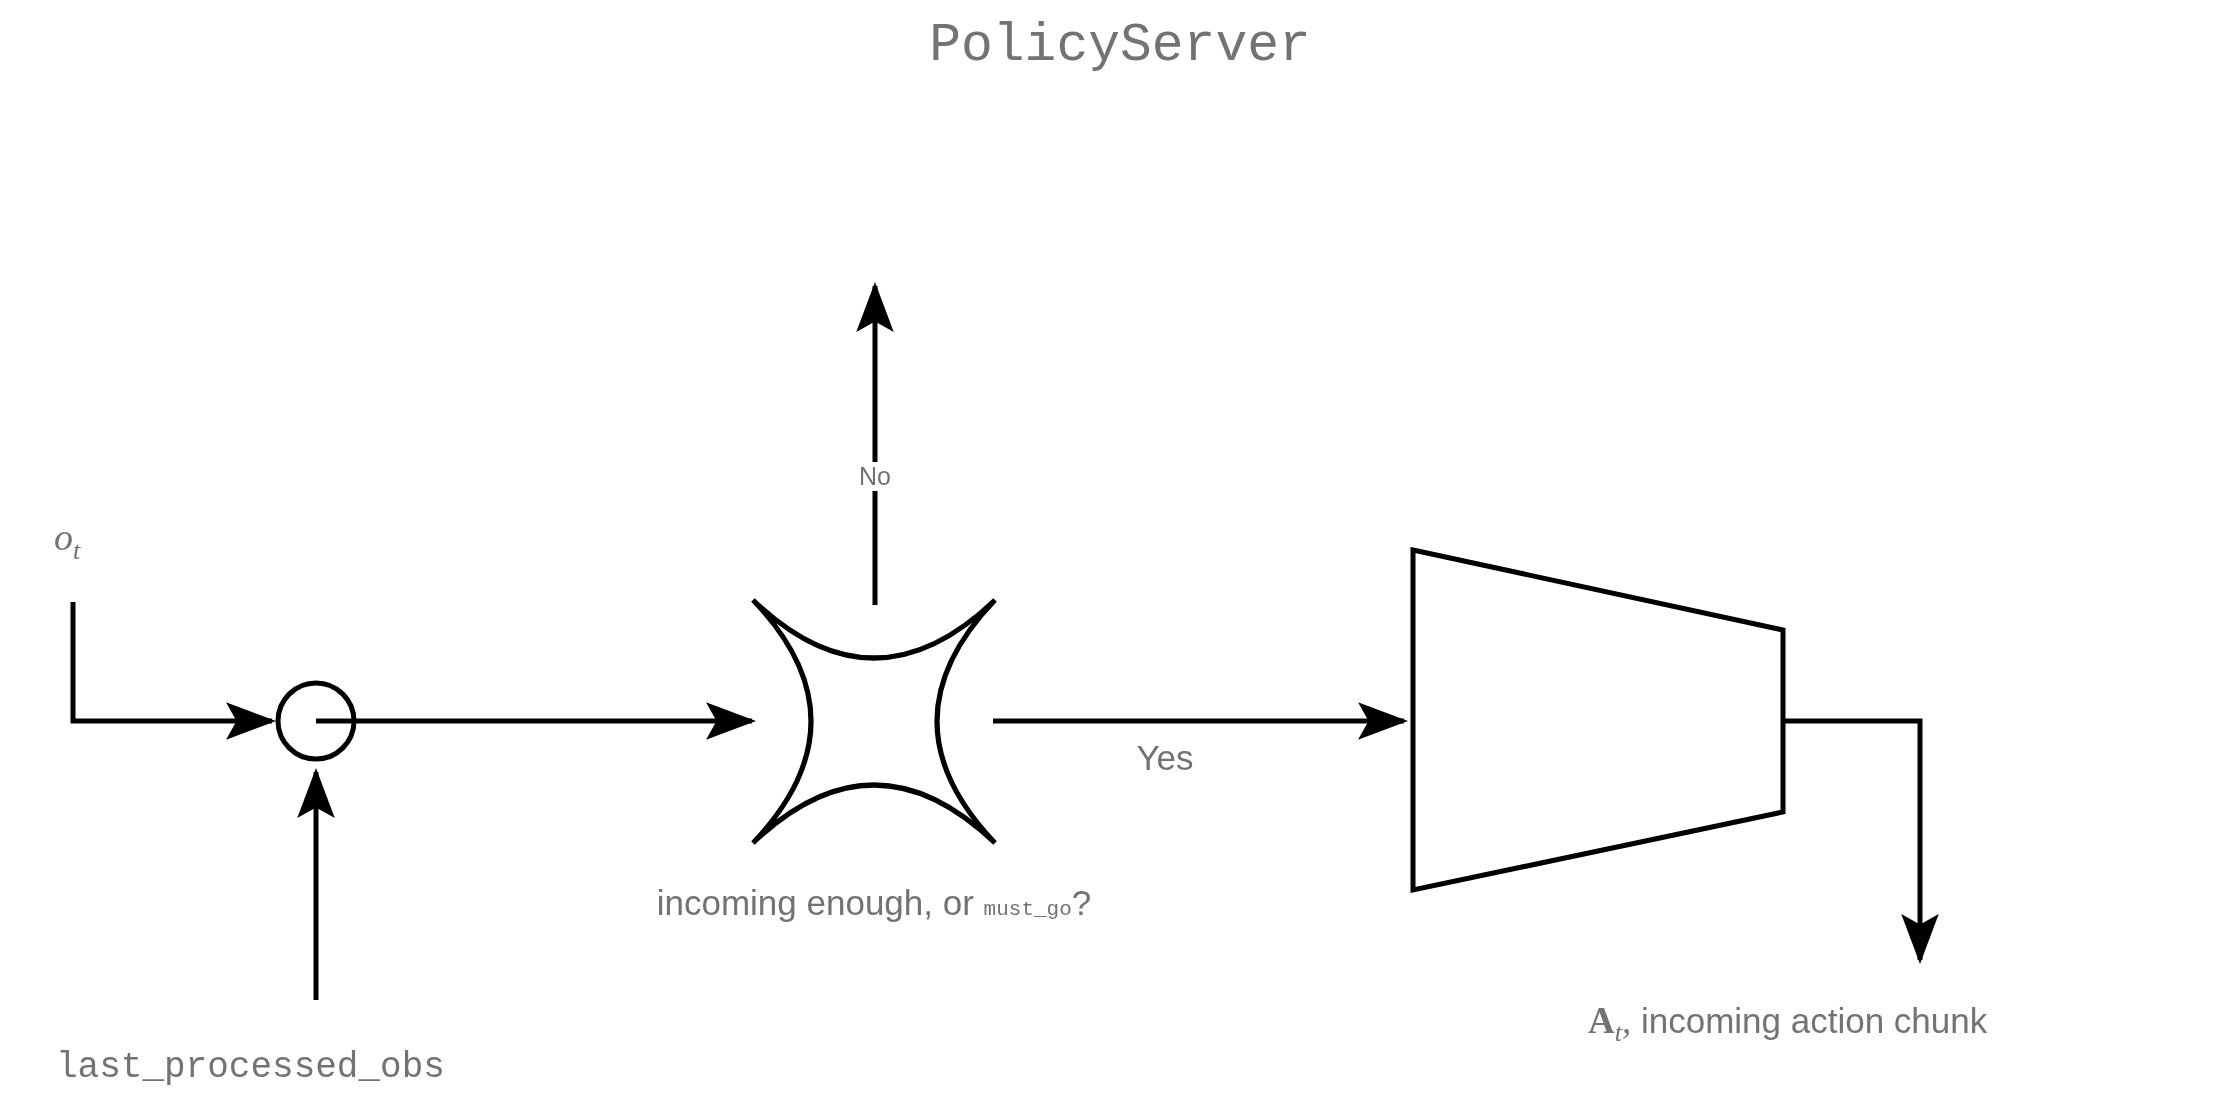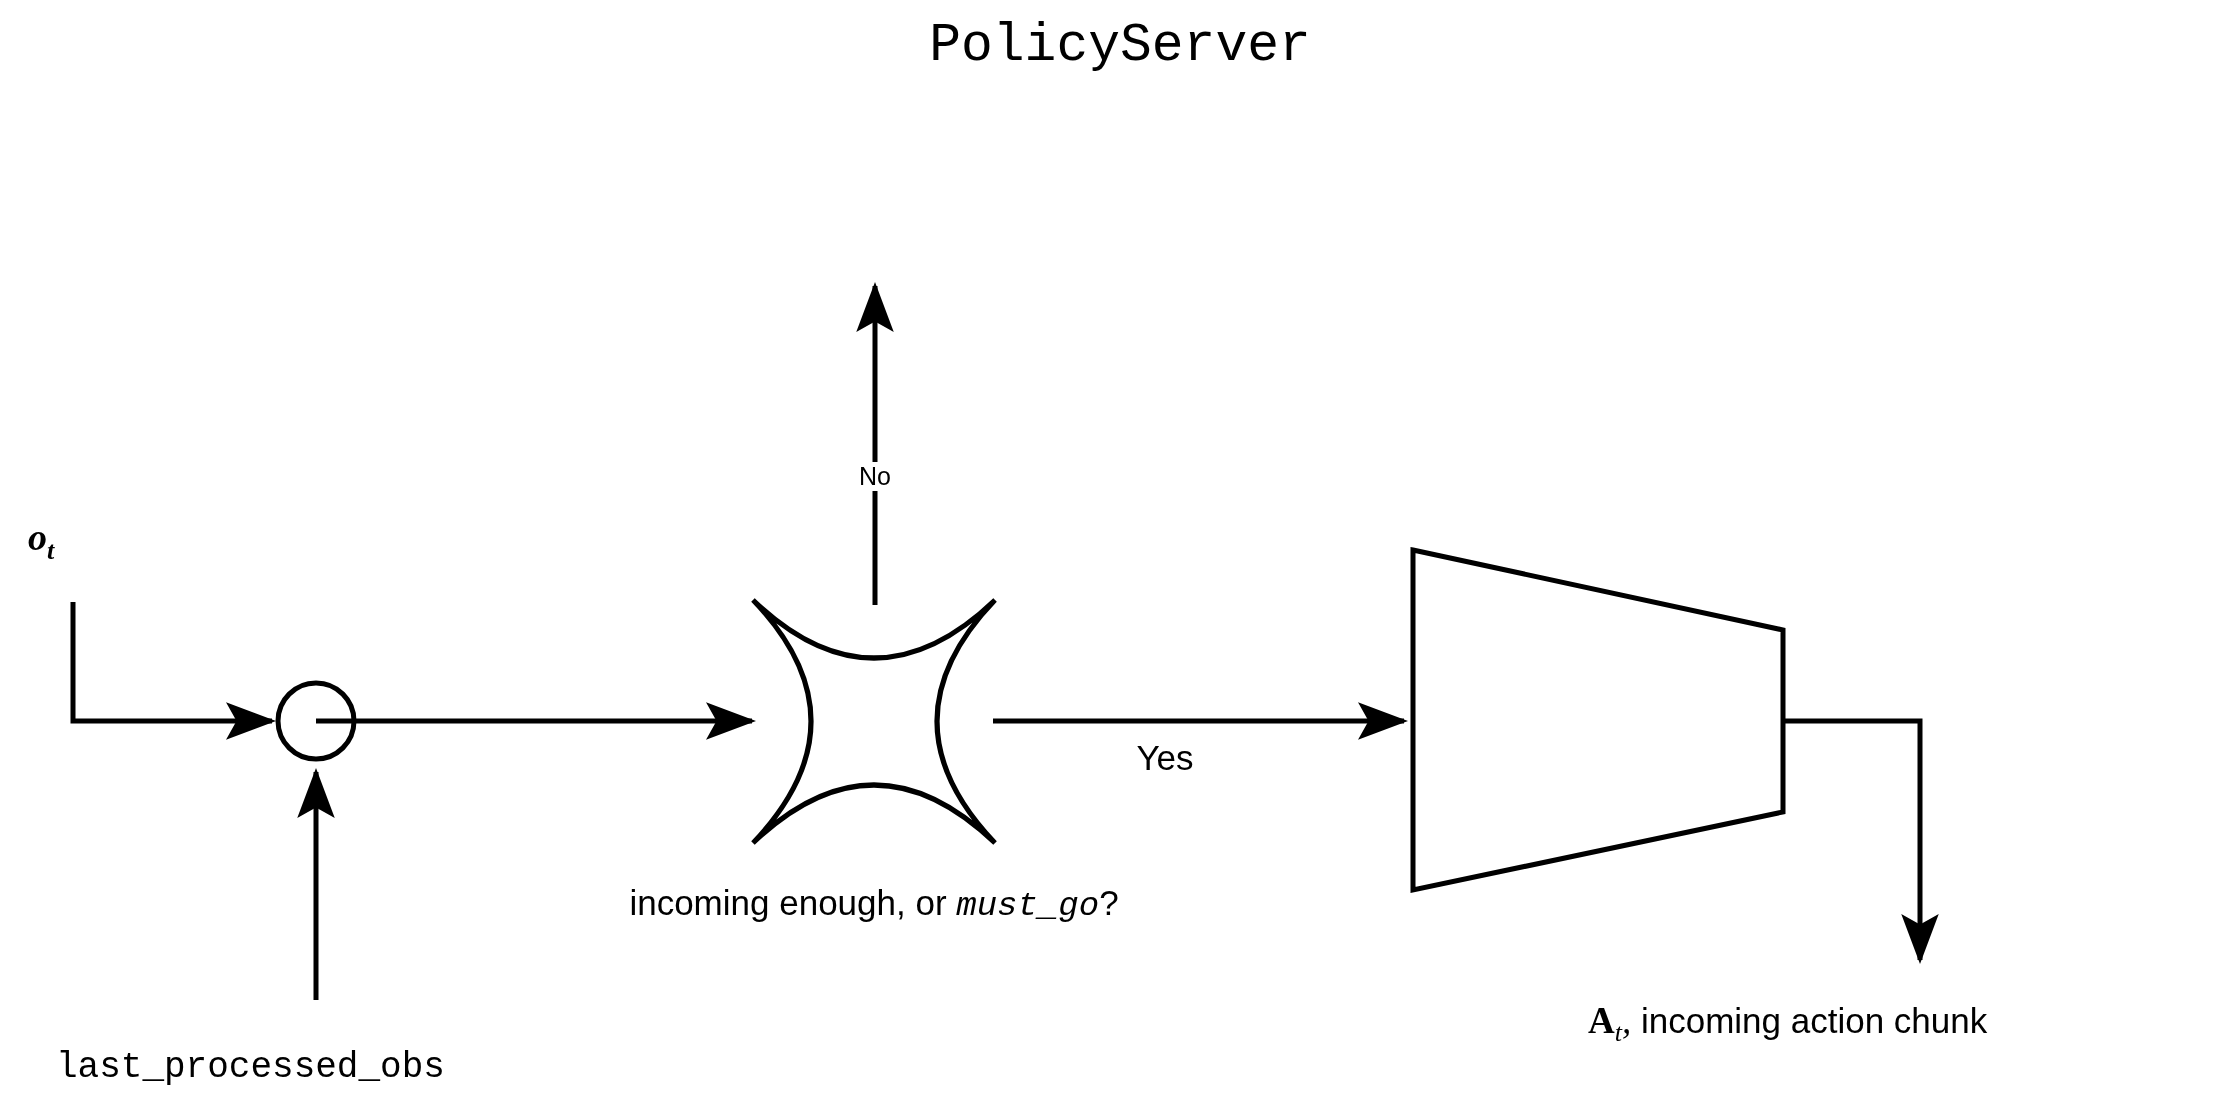--- a/index.html
+++ b/index.html
@@ -18,21 +18,21 @@
   #diagram-svg {
     position: absolute;
     left: 0;
     top: 0;
     width: 2240px;
     height: 1120px;
   }
   .lbl {
     position: absolute;
     white-space: nowrap;
-    color: #000000;
+    color: #737373;
     line-height: 1;
   }
   .sans { font-family: "Liberation Sans", sans-serif; }
   .mono { font-family: "Liberation Mono", monospace; }
 
   #title-text {
     font-family: "Liberation Mono", monospace;
     font-size: 53px;
     letter-spacing: 0px;
     left: 50%;
@@ -52,42 +52,41 @@
     top: 462px;
     background: #ffffff;
     padding: 2px 5px;
   }
   #decision-caption {
     font-size: 35px;
     left: 874px;
     transform: translateX(-50%);
     top: 885px;
   }
-  #decision-caption .mono { font-size: 34px; font-style: italic; }
+  #decision-caption .mono { font-size: 21px; }
   #yes-label {
     font-size: 35px;
     left: 1165px;
     transform: translateX(-50%);
     top: 739px;
     background: #ffffff;
     padding: 1px 6px;
   }
   #policy-label {
     font-size: 62px;
     left: 1598px;
     transform: translateX(-50%);
     top: 688px;
   }
   #obs-label {
     font-family: "Liberation Serif", serif;
     font-style: italic;
     font-size: 38px;
-    left: 28px;
+    left: 54px;
     top: 518px;
-    font-weight: bold;
   }
   #obs-label .sub {
     font-size: 26px;
     vertical-align: sub;
     font-style: italic;
   }
   #last-processed-label {
     font-family: "Liberation Mono", monospace;
     font-size: 36px;
     left: 33px;

